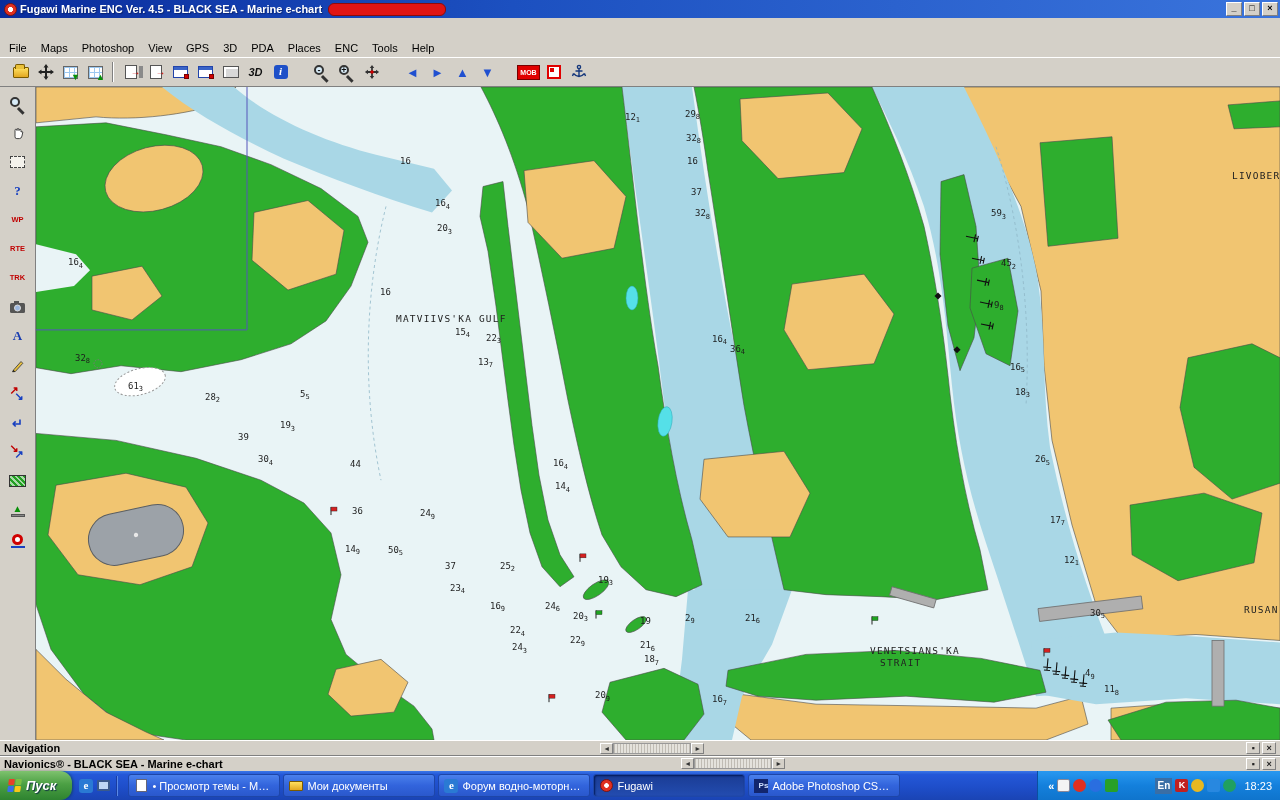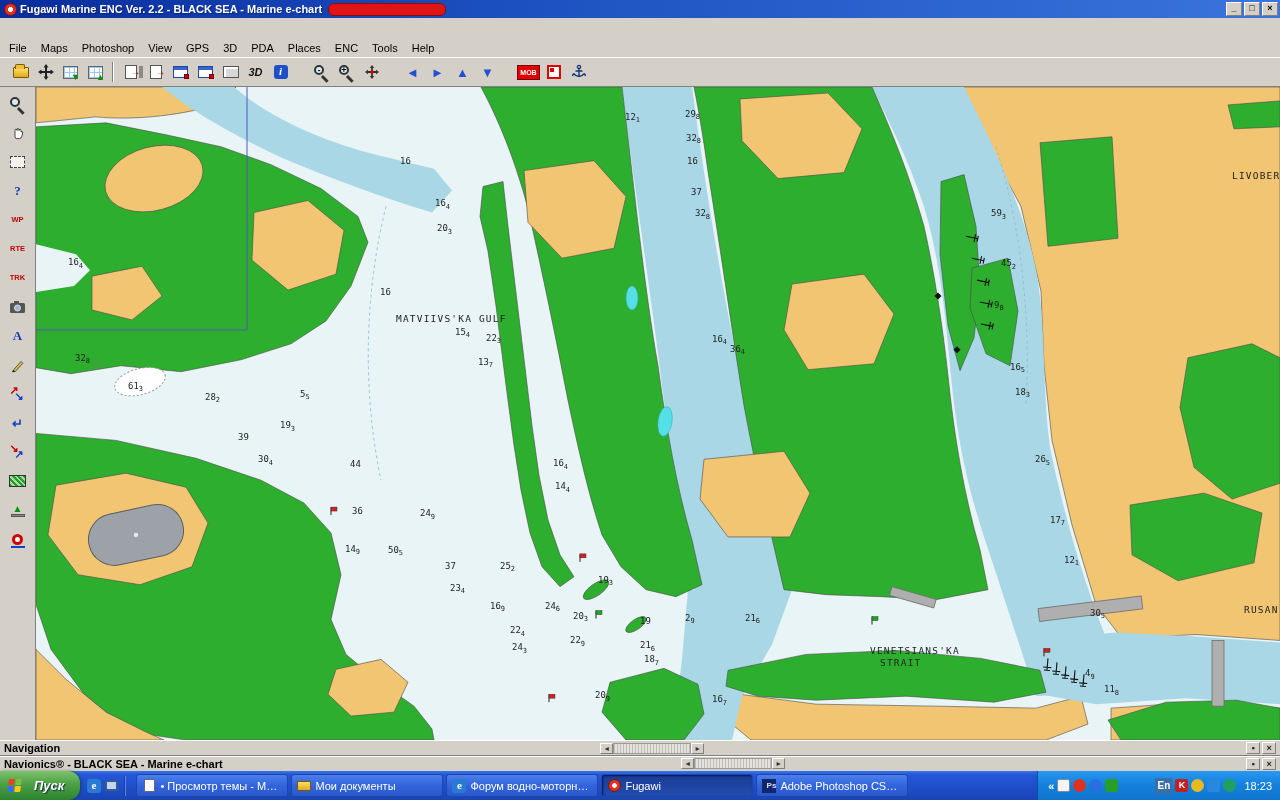--- a/index.html
+++ b/index.html
@@ -103,21 +103,21 @@
 
   
   .statusbar { height:18px; display:flex; align-items:center; background:#D4D0C8; padding:1px 2px; gap:2px; border-top:1px solid #fff; }
   .spanel { height:15px; padding:1px 5px; white-space:nowrap; overflow:hidden; font-size:11px; }
   .s-gps { width:100px; } .s-cur { width:226px; } .s-datum { width:58px; } .s-fill { flex:1; }
   .s-snd { width:112px; } .s-tz { width:74px; } .s-time { width:62px; color:#C00000; }
 
   
   .taskbar { height:29px; background:linear-gradient(180deg,#3A77E8 0%,#2458D8 12%,#1E4ECA 55%,#1A44B4 100%);
     display:flex; align-items:center; }
-  .start-btn { height:29px; padding:0 16px 0 8px; display:flex; align-items:center; gap:12px; color:#fff; font-weight:bold;
+  .start-btn { height:29px; padding:0 16px 0 8px; display:flex; align-items:center; gap:4px; color:#fff; font-weight:bold;
     font-style:italic; font-size:13px; border-radius:0 12px 12px 0;
     background:linear-gradient(180deg,#7EC26E 0%,#4CA044 45%,#2E8330 100%); box-shadow:1px 0 3px #00330077; text-shadow:1px 1px 1px #134; }
   .winlogo { width:14px; height:14px; display:grid; grid-template-columns:6px 6px; grid-template-rows:6px 6px; gap:1px; transform:skewX(-8deg); }
   .winlogo i { display:block; border-radius:1px; }
   .winlogo i:nth-child(1){background:#E8402A;} .winlogo i:nth-child(2){background:#7BBF44;}
   .winlogo i:nth-child(3){background:#3A6EE8;} .winlogo i:nth-child(4){background:#F8C818;}
   .quicklaunch { display:flex; align-items:center; gap:3px; padding:0 6px; }
   .ql-icon { width:15px; height:15px; display:flex; align-items:center; justify-content:center; }
   .ql-sep { width:1px; height:20px; background:#1A3CA0; box-shadow:1px 0 0 #5A8AE8; margin:0 2px; }
   .ie-e { color:#fff; background:#2A7AD4; border-radius:3px; width:14px; height:14px; text-align:center;
@@ -141,21 +141,21 @@
   .lang-box { width:17px; height:16px; background:#3A6EA5; color:#fff; font-weight:bold; font-size:10px; text-align:center; line-height:15px;margin-left:34px; }
   .clock { color:#fff; font-size:11px; padding-left:5px; }
 </style>
 </head>
 <body>
 
 <div class="window">
 
   <div class="titlebar">
     <span class="app-icon"></span>
-    <span class="title-text">Fugawi Marine ENC Ver. 2.2 - BLACK SEA - Marine e-chart</span>
+    <span class="title-text">Fugawi Marine ENC Ver. 4.5 - BLACK SEA - Marine e-chart</span>
     <span class="redaction"></span>
     <span class="winbtns">
       <span class="winbtn raised">_</span>
       <span class="winbtn raised">□</span>
       <span class="winbtn raised">×</span>
     </span>
   </div>
 
   <div class="menubar">
     <span class="menu-item">File</span>

